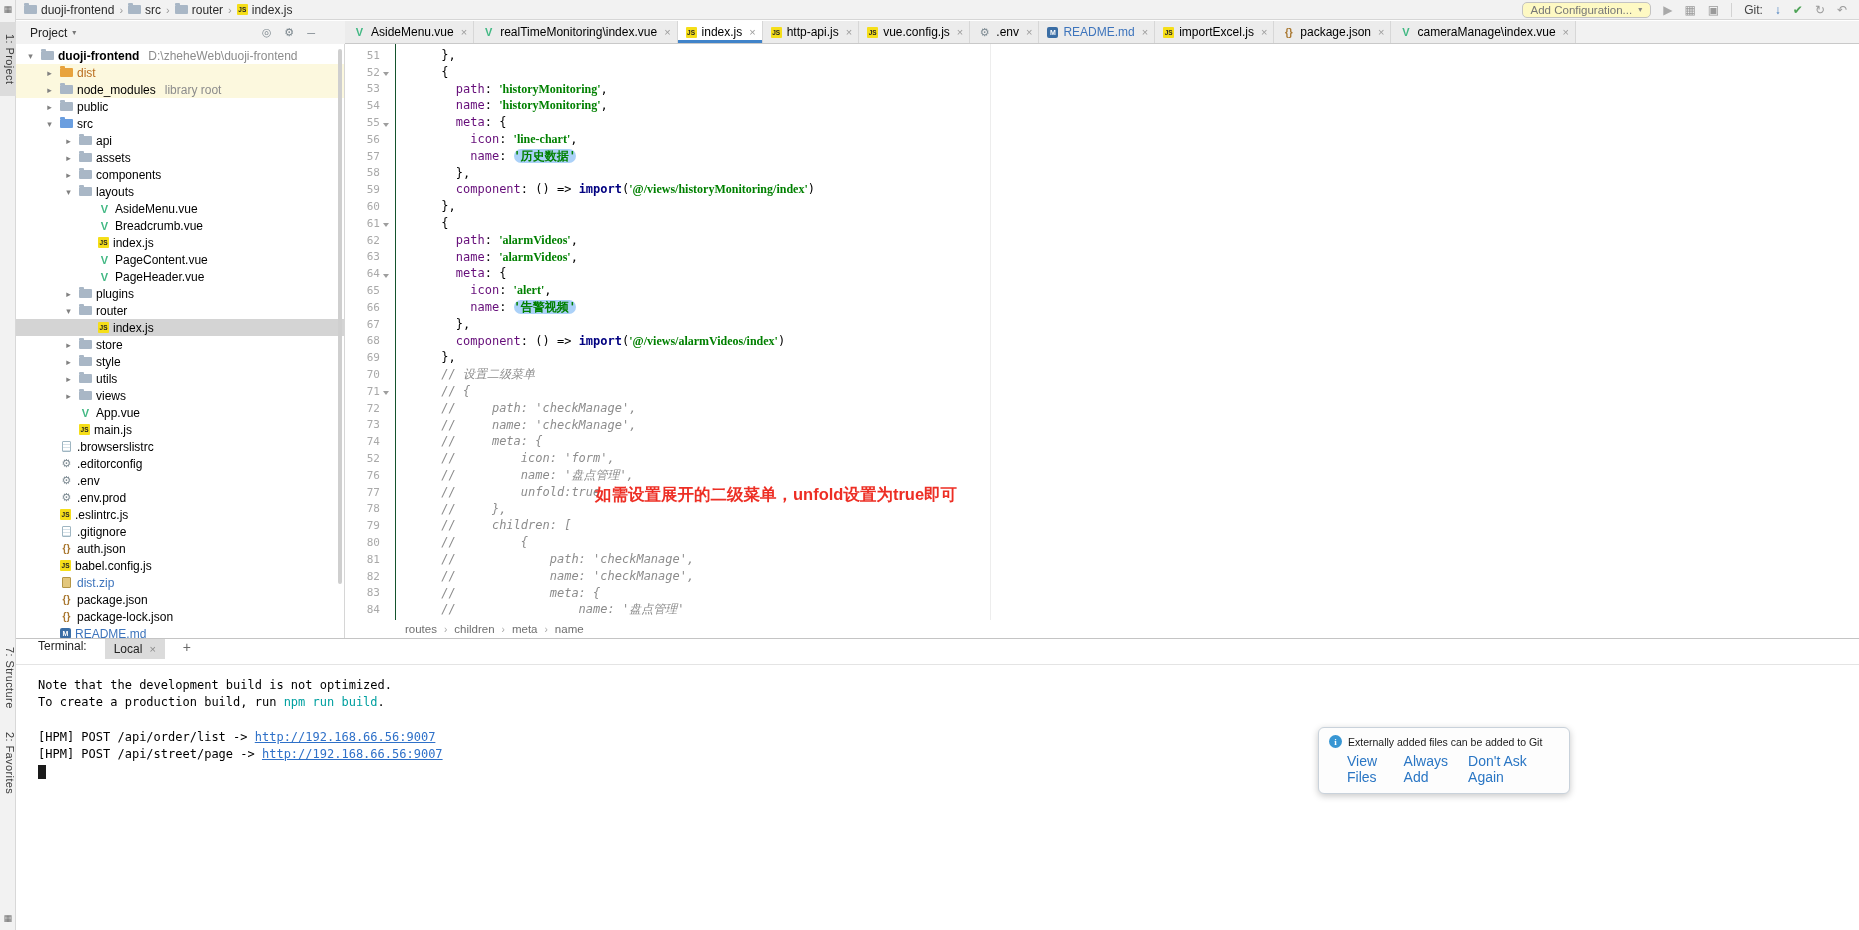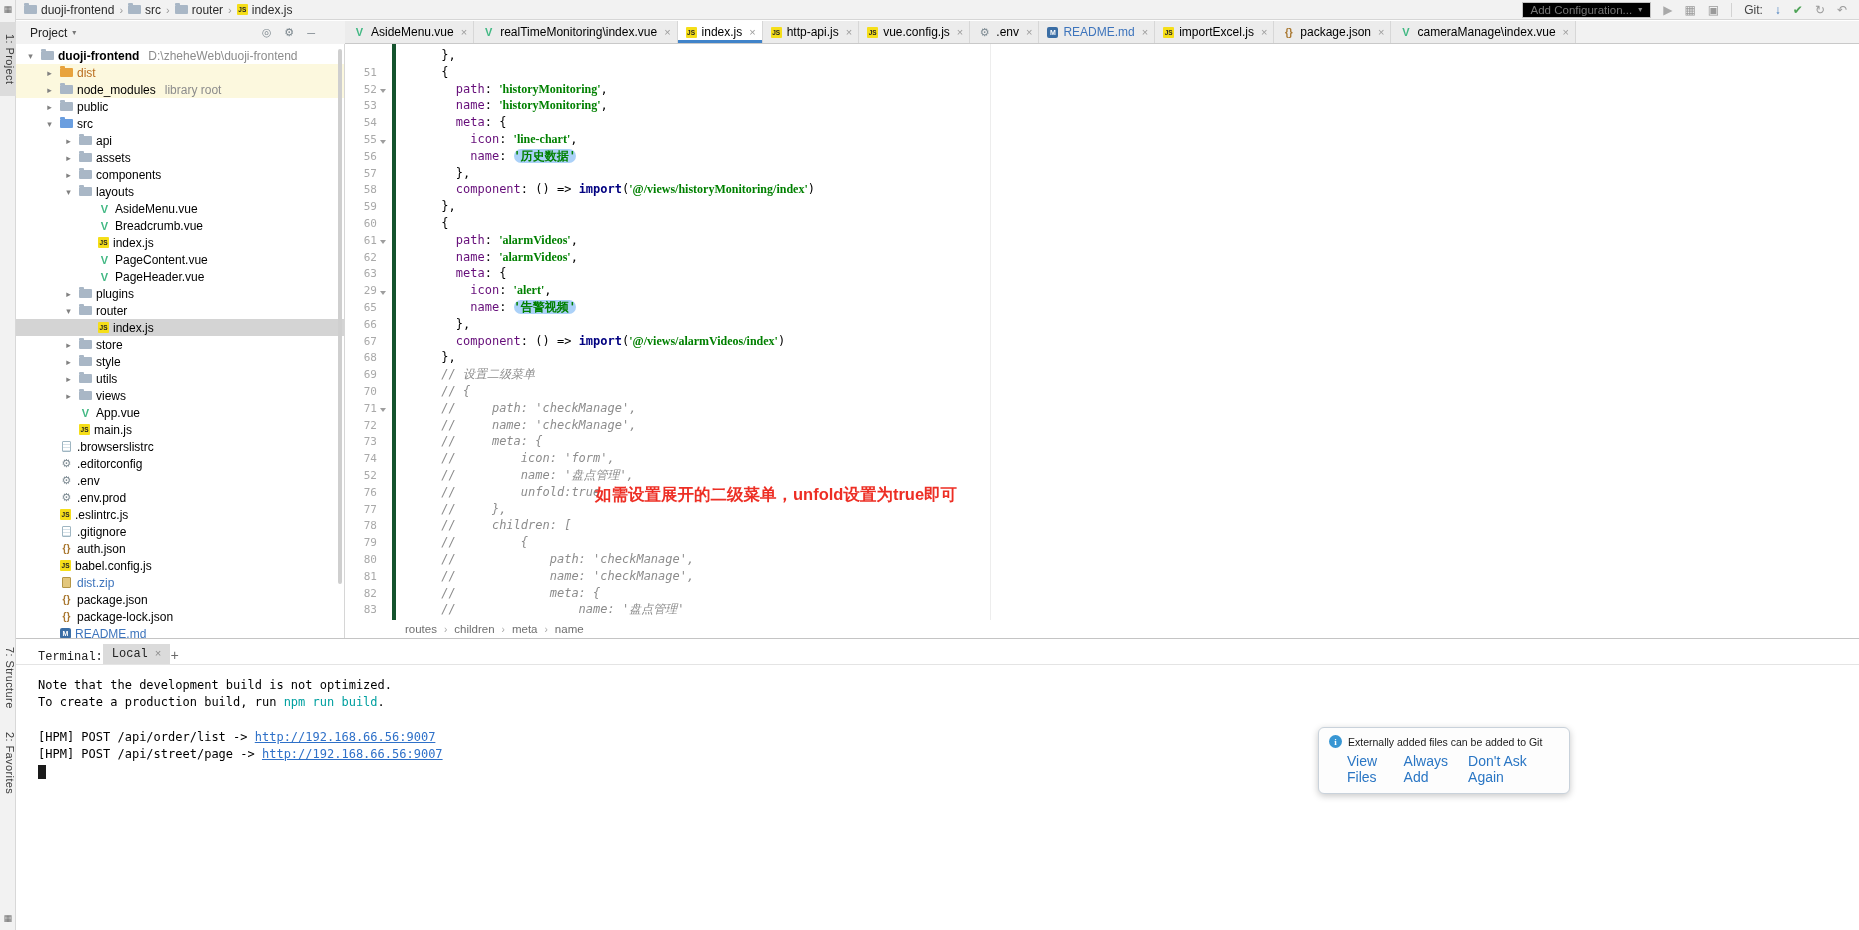--- a/index.html
+++ b/index.html
@@ -16,21 +16,21 @@
   #lbl-project { top:22px; height:74px; background:#DCDCDC; }
   #lbl-structure { top:636px; height:84px; }
   #lbl-favorites { top:722px; height:82px; }
 
   
   #top-bar { position:absolute; left:16px; top:0; width:1843px; height:20px; background:#F2F2F2; border-bottom:1px solid #D6D6D6; display:flex; align-items:center; padding:0 8px; }
   #top-breadcrumb { display:flex; align-items:center; gap:5px; flex:1 1 auto; overflow:hidden; }
   .crumb { display:inline-flex; align-items:center; gap:4px; color:#2B2B2B; }
   .crumb-sep { color:#9A9A9A; font-size:11px; }
   #run-toolbar { display:flex; align-items:center; gap:12px; flex:none; padding-right:4px; }
-  .add-config { display:inline-flex; align-items:center; gap:6px; border:1px solid #C3C3C3; background:#000000; border-radius:0; padding:1px 8px; height:16px; color:#777; font-size:11.5px; }
+  .add-config { display:inline-flex; align-items:center; gap:6px; border:1px solid #C3C3C3; background:#fef9c3; border-radius:5px; padding:1px 8px; height:16px; color:#777; font-size:11.5px; }
   .add-config .caret { font-size:8px; color:#888; }
   .tb-icon { font-size:12px; color:#9A9A9A; line-height:14px; }
   .tb-icon.play { color:#A9A9A9; }
   .tb-icon.blue { color:#3874B8; }
   .tb-icon.green { color:#4DA356; }
   .tb-sep { width:1px; height:14px; background:#D2D2D2; }
   .git-label { color:#444; }
 
   
   #project-header { position:absolute; left:16px; top:21px; width:329px; height:23px; background:#F2F2F2; display:flex; align-items:center; padding:0 8px 0 14px; }
@@ -66,21 +66,21 @@
   .i-gear { color:#7E8B93; font-size:11px; width:13px; display:inline-block; text-align:center; flex:none; }
   .i-file { width:9px; height:11px; border:1px solid #9FB6C2; background:repeating-linear-gradient(#FFF 0 2px,#D7E2E8 2px 3px); display:inline-block; flex:none; border-radius:1px; margin:0 2px; }
   .i-zip { width:9px; height:11px; background:#E3C77C; border:1px solid #B49545; display:inline-block; flex:none; border-radius:1px; margin:0 2px; }
   .i-folder { width:13px; height:9px; background:#A9B7C6; border-radius:1px; position:relative; display:inline-block; flex:none; }
   .i-folder::before { content:""; position:absolute; left:0; top:-2px; width:5px; height:2px; background:inherit; border-radius:1px 1px 0 0; }
   .i-folder.src { background:#6A9EDF; }
   .i-folder.excluded { background:#E8A33D; }
 
   
   #editor { position:absolute; left:345px; top:44px; width:1514px; height:576px; background:#fff; overflow:hidden; font-family:"DejaVu Sans Mono",monospace; font-size:12px; }
-  #gutter { position:absolute; left:0; top:0; bottom:0; width:51px; background:#FFFFFF; border-right:4px solid #14532d; padding-top:20px; }
+  #gutter { position:absolute; left:0; top:0; bottom:0; width:51px; background:#FFFFFF; border-right:1px solid #14532d; padding-top:3px; }
   .gline { height:16.8px; display:flex; align-items:center; justify-content:flex-end; padding-right:3px; }
   .lnum { color:#A9A9A9; font-size:11px; }
   .fold { width:12px; text-align:center; }
   .fold-mark { width:0; height:0; border-left:3.5px solid transparent; border-right:3.5px solid transparent; border-top:4px solid #9E9E9E; display:inline-block; }
   #code { position:absolute; left:53px; top:3px; white-space:pre; }
   .cline { height:16.8px; line-height:16.8px; white-space:pre; }
   .tk-p { color:#000; }
   .tk-f { color:#660E7A; }
   .tk-s { color:#008000; font-weight:bold;font-family:Liberation Serif, serif; }
   .tk-k { color:#000080; font-weight:bold; }
@@ -88,21 +88,21 @@
   .tk-h { color:#008000; font-weight:bold; background:#ABD1F8;border-radius:7px; }
   #margin-guide { position:absolute; left:645px; top:0; bottom:0; width:1px; background:#EDEDED; }
   #annotation { position:absolute; left:250px; top:440px; font-size:16.5px; font-weight:bold; color:#ED2E24; white-space:nowrap; font-family:"Liberation Sans",sans-serif; }
 
   
   #editor-breadcrumbs { position:absolute; left:345px; top:620px; width:1514px; height:18px; background:#fff; display:flex; align-items:center; gap:7px; padding-left:60px; font-size:11.5px; color:#6F6F6F; }
   .ebc-sep { color:#A8A8A8; font-size:10px; }
 
   
   #terminal { position:absolute; left:16px; top:638px; width:1843px; height:292px; background:#fff; border-top:1px solid #C4C4C4; }
-  #terminal-header { height:26px; display:flex; align-items:flex-end; gap:0; padding-left:22px; border-bottom:1px solid #E4E4E4;font-family:Liberation Mono, monospace; }
+  #terminal-header { height:26px; display:flex; align-items:flex-start; gap:18px; padding-left:22px; border-bottom:1px solid #E4E4E4; }
   #terminal-title { color:#222; }
   .term-tab { display:inline-flex; align-items:center; gap:7px; background:#DBDBDB; padding:3px 9px; font-size:12px; color:#222; }
   .term-tab .x { color:#8B8B8B; font-size:11px; }
   .term-plus { color:#6A6A6A; font-size:14px; }
   #terminal-body { padding:12px 0 0 22px; font-family:"DejaVu Sans Mono",monospace; font-size:12px; line-height:17.3px; color:#000; }
   .tline { min-height:17.3px; white-space:pre; }
   .tcmd { color:#00A0A0; }
   .tlink { color:#2E70C8; text-decoration:underline; }
   .tcursor { display:inline-block; width:8px; height:14px; background:#1A1A1A; vertical-align:middle; }
 
@@ -462,21 +462,21 @@
         </div>
         <div class="gline">
           <span class="lnum">62</span>
           <span class="fold"></span>
         </div>
         <div class="gline">
           <span class="lnum">63</span>
           <span class="fold"></span>
         </div>
         <div class="gline">
-          <span class="lnum">29</span>
+          <span class="lnum">64</span>
           <span class="fold"><i class="fold-mark"></i></span>
         </div>
         <div class="gline">
           <span class="lnum">65</span>
           <span class="fold"></span>
         </div>
         <div class="gline">
           <span class="lnum">66</span>
           <span class="fold"></span>
         </div>

